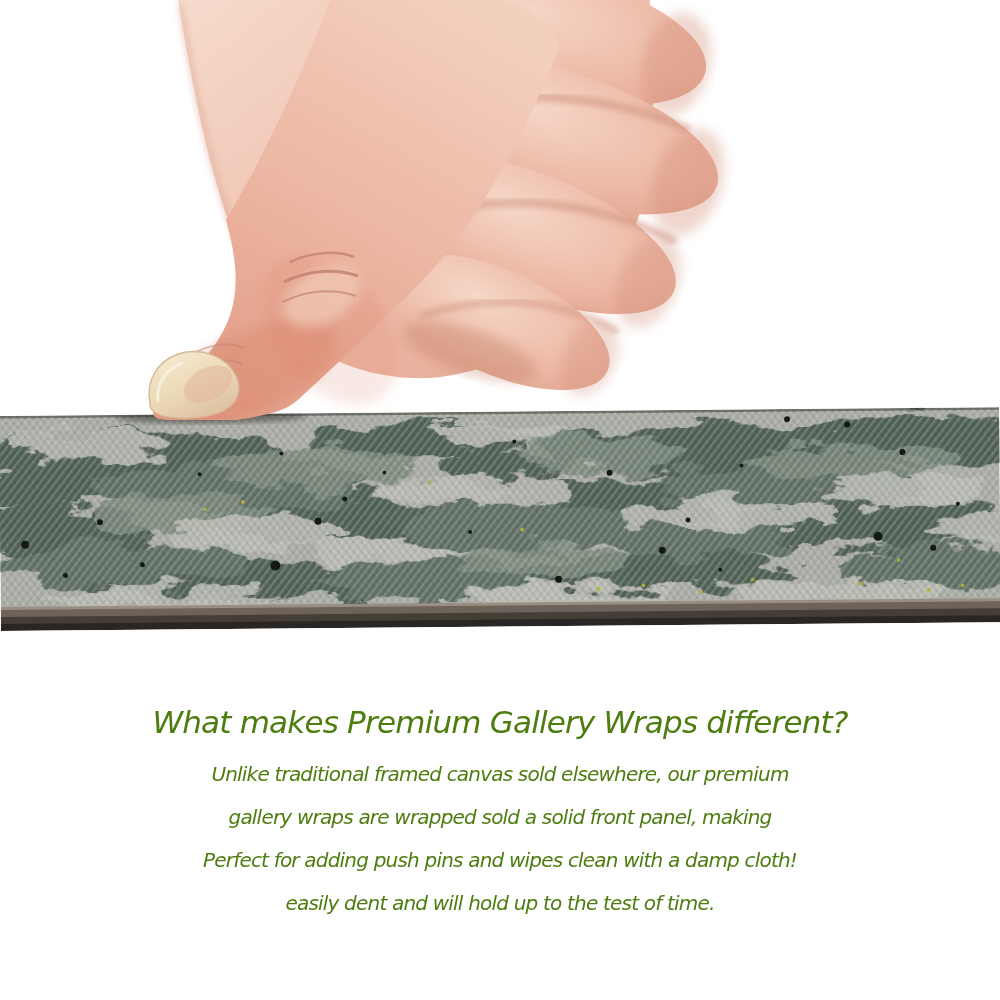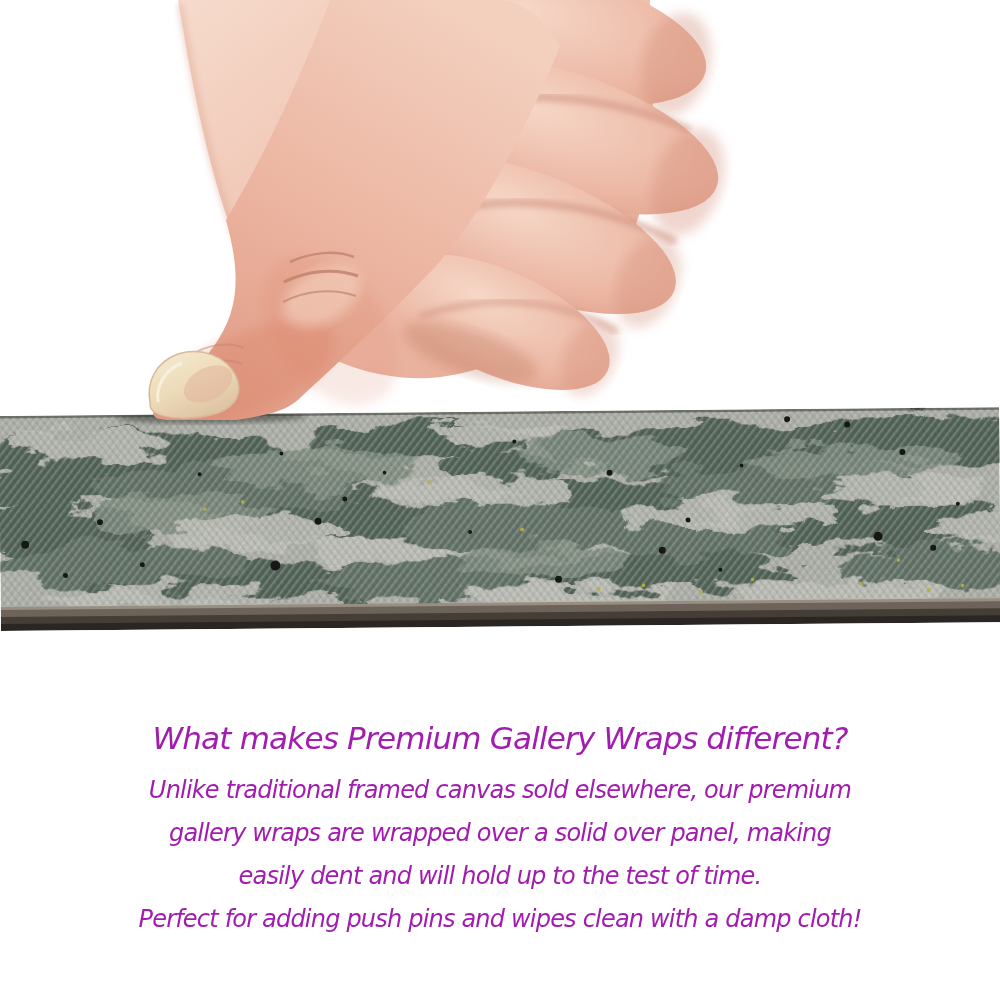--- a/index.html
+++ b/index.html
@@ -7,27 +7,27 @@
     position:relative;width:1000px;height:1000px;background:#ffffff;overflow:hidden;
     font-family:"DejaVu Sans", sans-serif;
   }
   .hand-wrap{position:absolute;left:0;top:0;width:1000px;height:420px;z-index:3;}
   .strip-wrap{
     position:absolute;left:0;top:416px;width:1000px;height:215px;z-index:2;
     transform:rotate(-0.5deg);transform-origin:0 50%;
   }
   .info{
     position:absolute;left:0;top:700px;width:1000px;z-index:4;
-    text-align:center;color:#a21caf;font-style:italic;margin-top:16px;
+    text-align:center;color:#4d7c0f;font-style:italic;
   }
   .info h1{
     font-size:31px;font-weight:normal;letter-spacing:-0.8px;
     margin:0 0 9px 0;line-height:44px;
   }
-  .info .line{font-size:24px;line-height:43px;letter-spacing:-0.8px;}
+  .info .line{font-size:20px;line-height:43px;letter-spacing:-0.8px;}
   svg{display:block;}
 </style>
 </head>
 <body>
 
 <div class="stage">
 
   <div class="strip-wrap">
     <svg viewBox="0 0 1000 215" width="1000" height="215" preserveAspectRatio="none">
       <defs>
@@ -227,19 +227,19 @@
         <path d="M158,402 C156,386 164,370 182,363" stroke="#f9f2e0" stroke-width="3" fill="none" opacity="0.85"></path>
         <ellipse cx="208" cy="384" rx="26" ry="16" fill="#e2b59c" opacity="0.55" transform="rotate(-28 208 384)"></ellipse>
       </g>
     </svg>
   </div>
 
   <section class="info">
     <h1>What makes Premium Gallery Wraps different?</h1>
     <div>
       <div class="line">Unlike traditional framed canvas sold elsewhere, our premium</div>
-      <div class="line">gallery wraps are wrapped over a solid over panel, making</div>
+      <div class="line">gallery wraps are wrapped sold a solid front panel, making</div>
+      <div class="line">Perfect for adding push pins and wipes clean with a damp cloth!</div>
       <div class="line">easily dent and will hold up to the test of time.</div>
-      <div class="line">Perfect for adding push pins and wipes clean with a damp cloth!</div>
     </div>
   </section>
 
 </div>
 
 </body></html>

